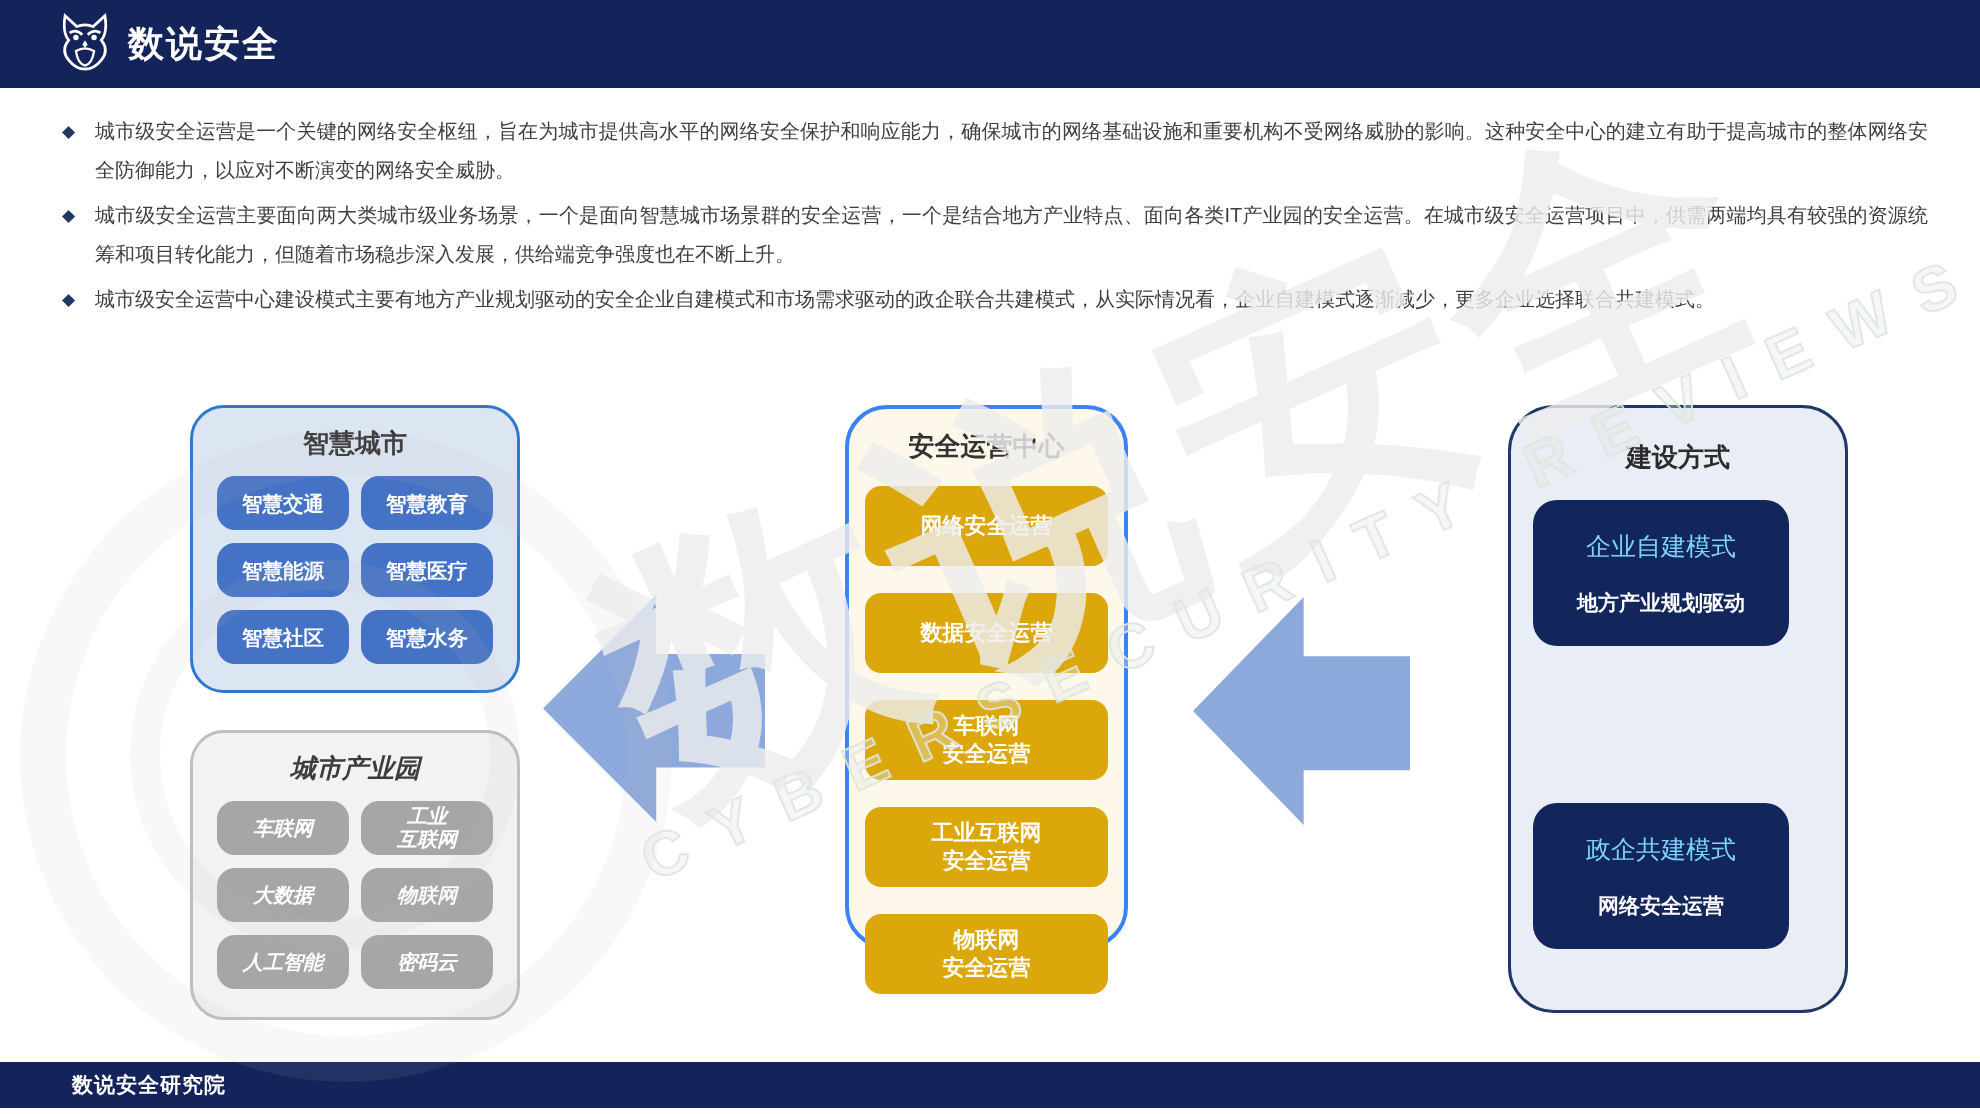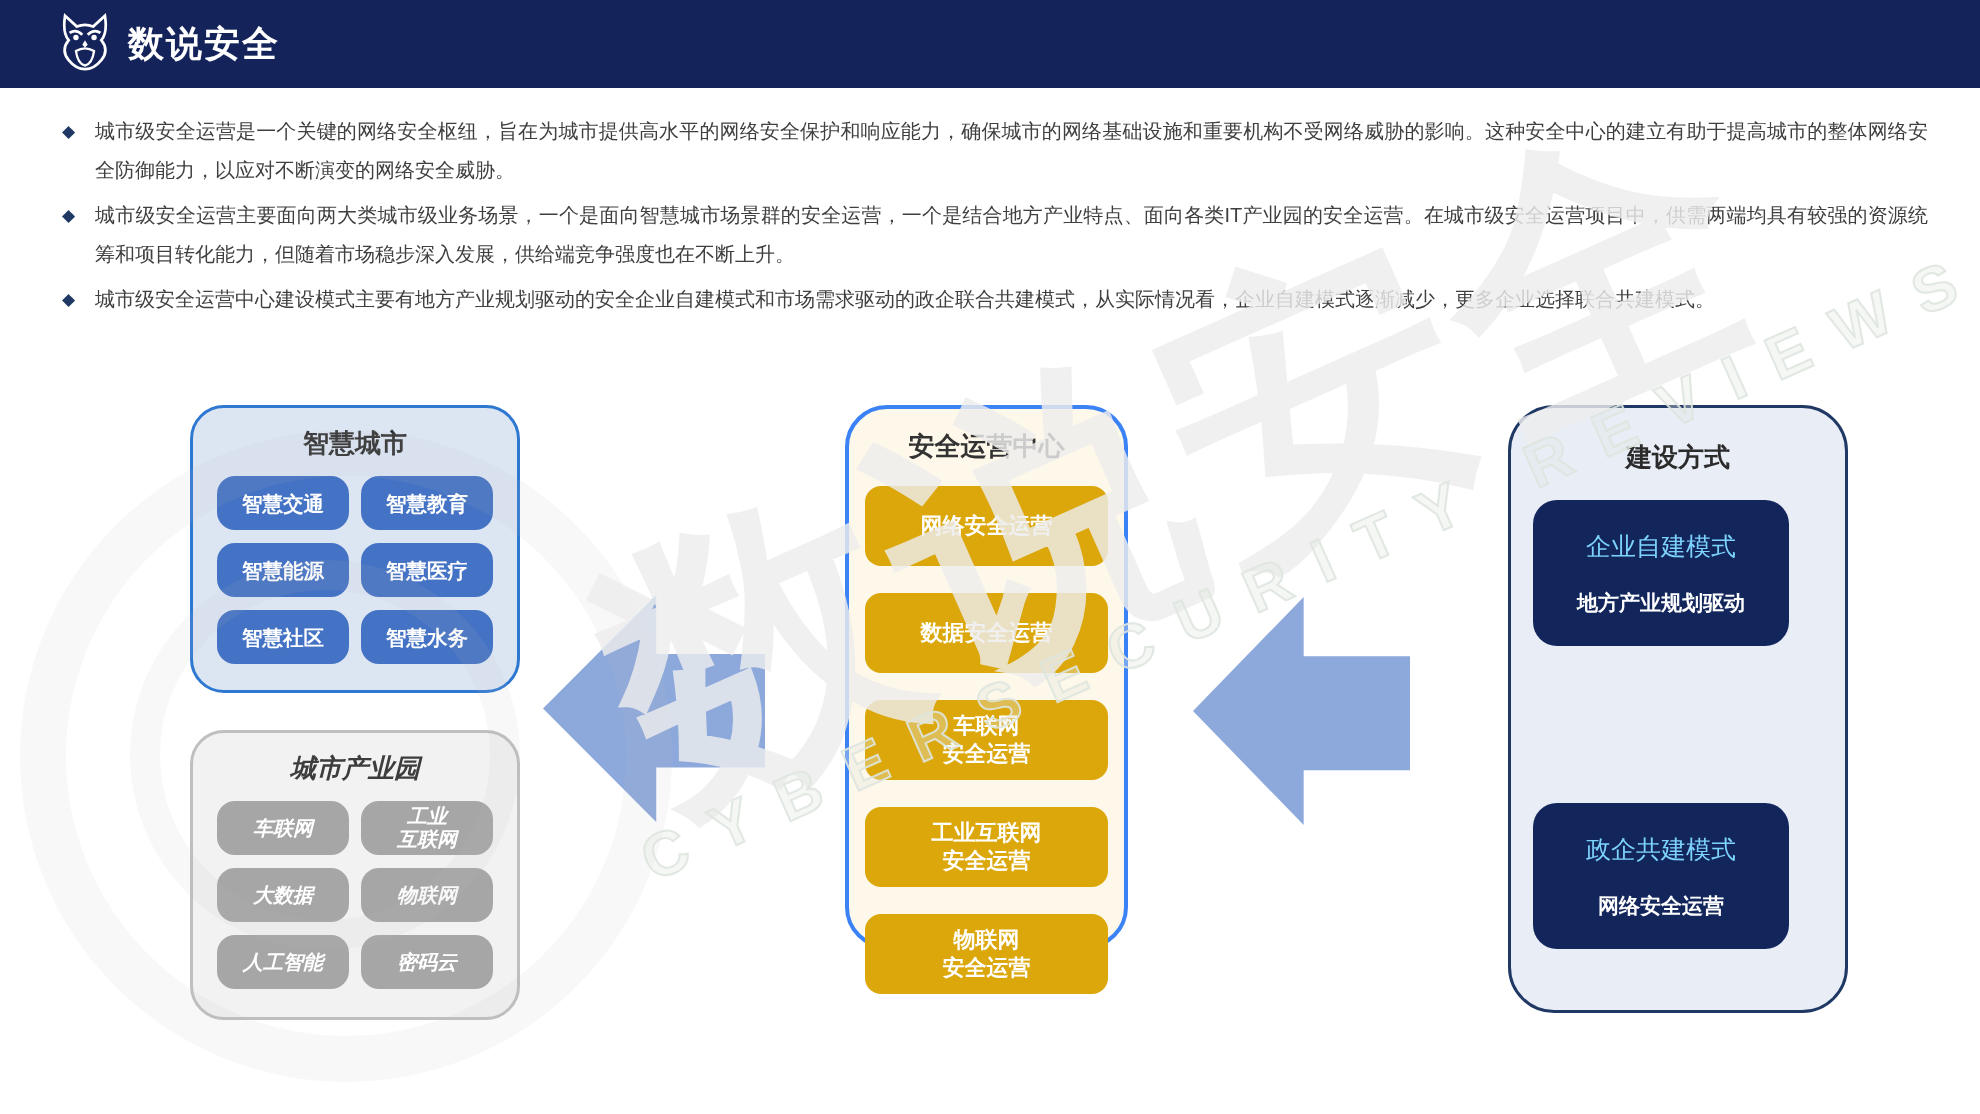--- a/index.html
+++ b/index.html
@@ -172,20 +172,23 @@
     </div>
     <div class="mode-card second">
       <div class="mode-name">政企共建模式</div>
       <div class="mode-driver">网络安全运营</div>
     </div>
   </div>
 
   <div class="block-arrow arrow-1"></div>
   <div class="block-arrow arrow-2"></div>
 
+  <div class="footer">
+    <div class="footer-text">数说安全研究院</div>
+  </div>
 
   <div class="watermark">
     <div class="wm-owl-ring ring-1"></div>
     <div class="wm-owl-ring ring-2"></div>
     <div class="wm-cn">数说安全</div>
     <div class="wm-en">CYBERSECURITY REVIEWS</div>
   </div>
 
 </div>
 

